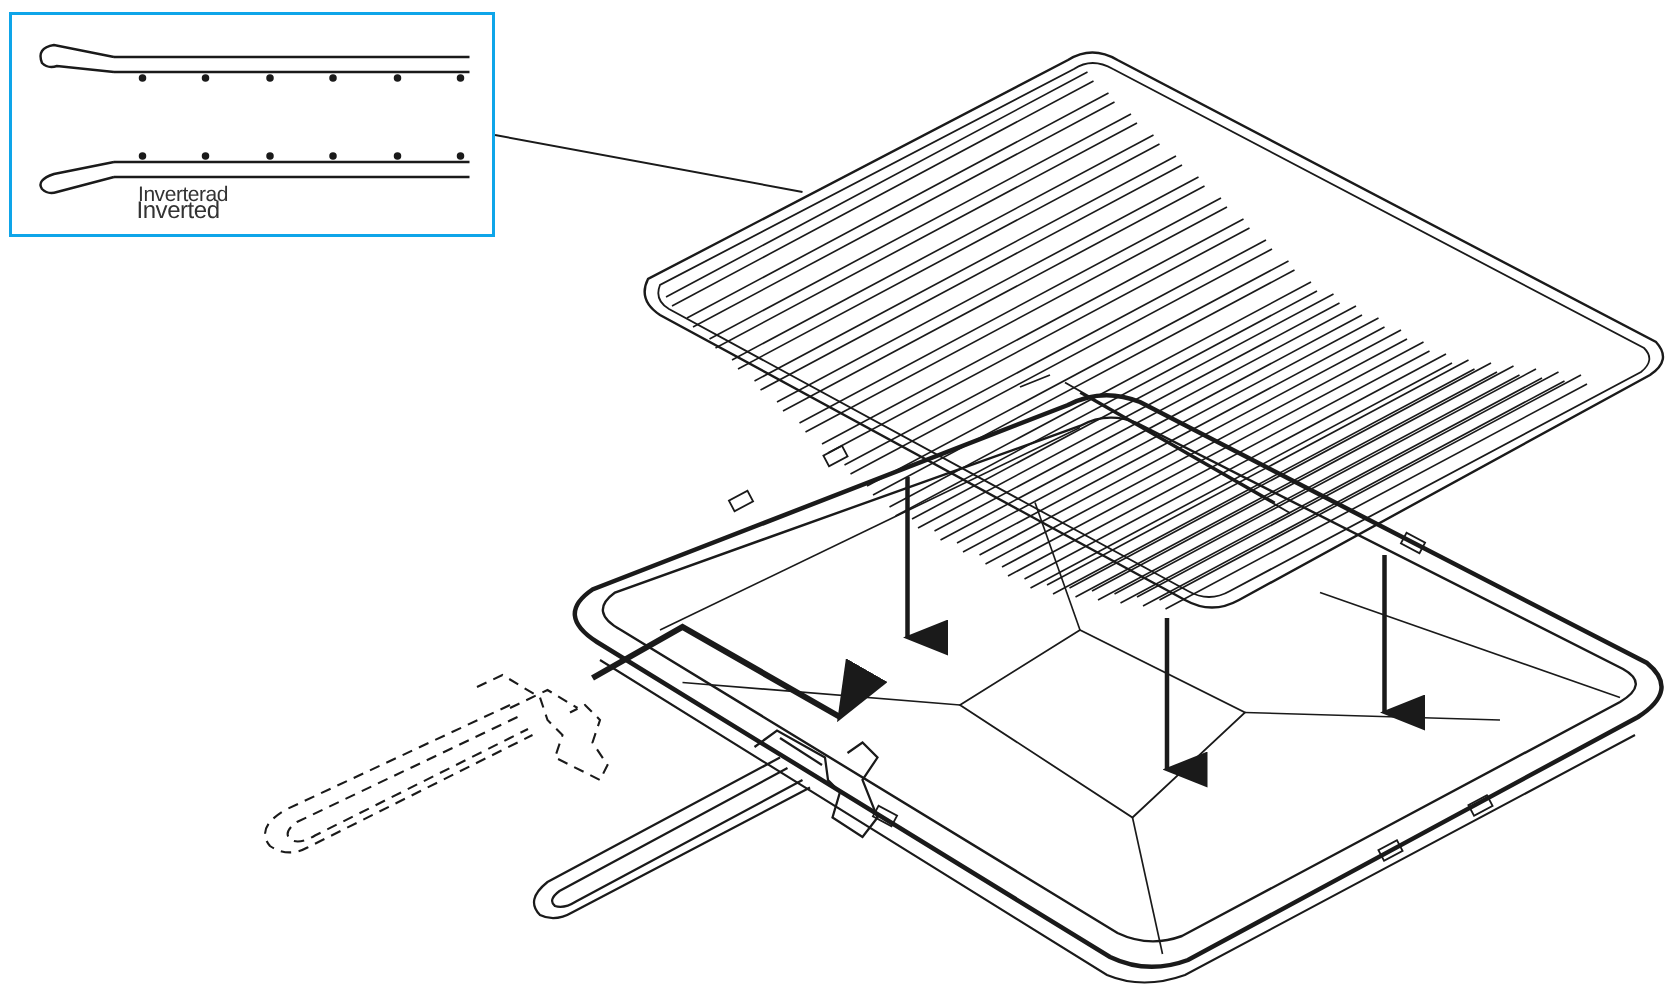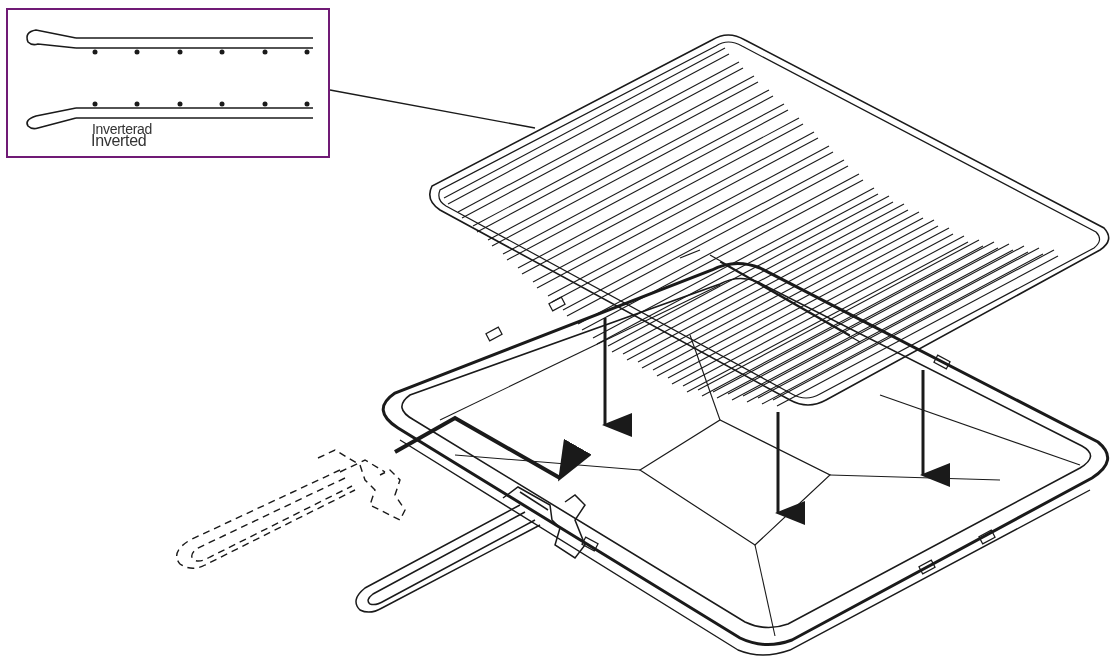--- a/index.html
+++ b/index.html
@@ -1,18 +1,18 @@
 <!DOCTYPE html>
 <html><head>
   <meta charset="utf-8">
   <style>
     html, body { margin: 0; padding: 0; background: #ffffff; }
     body { width: 1118px; height: 656px; position: relative; overflow: hidden; font-family: "Liberation Sans", sans-serif; }
     #diagram { position: absolute; left: 0; top: 0; width: 1118px; height: 656px; }
-    .inset-box { position: absolute; left: 6px; top: 8px; width: 324px; height: 150px; border: 2px solid #701a75; box-sizing: border-box; background: #fff; }
+    .inset-box { position: absolute; left: 6px; top: 8px; width: 324px; height: 150px; border: 2px solid #0ea5e9; box-sizing: border-box; background: #fff; }
     .inset-label { position: absolute; font-size: 15px; color: #333; line-height: 1; white-space: nowrap; letter-spacing: -0.3px; }
     .inset-label.a { left: 83px; top: 123px; font-size: 16px; }
     .inset-label.b { left: 84px; top: 112px; font-size: 14px; }
   </style>
 </head>
 <body>
 
 <svg id="diagram" viewBox="0 0 1118 656" xmlns="http://www.w3.org/2000/svg">
   <defs>
     <marker id="ah" markerWidth="8" markerHeight="10" refX="4" refY="9" orient="auto">

